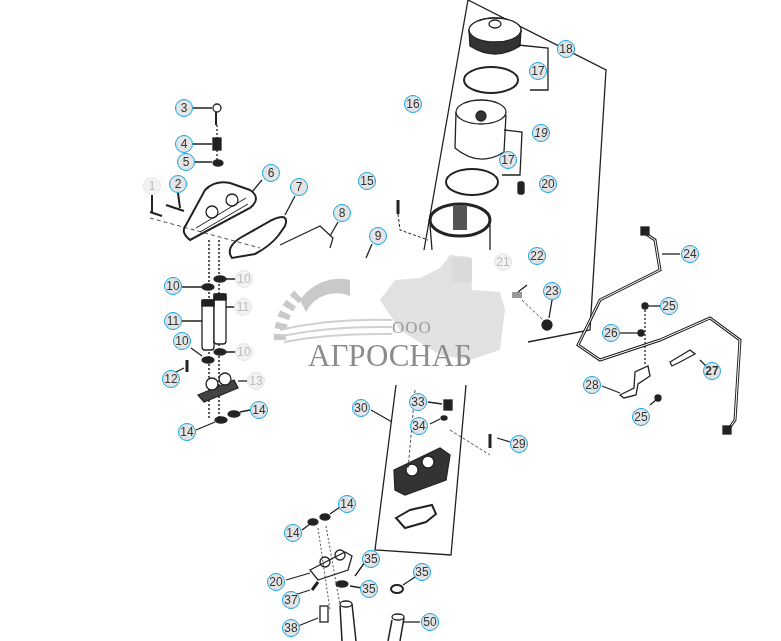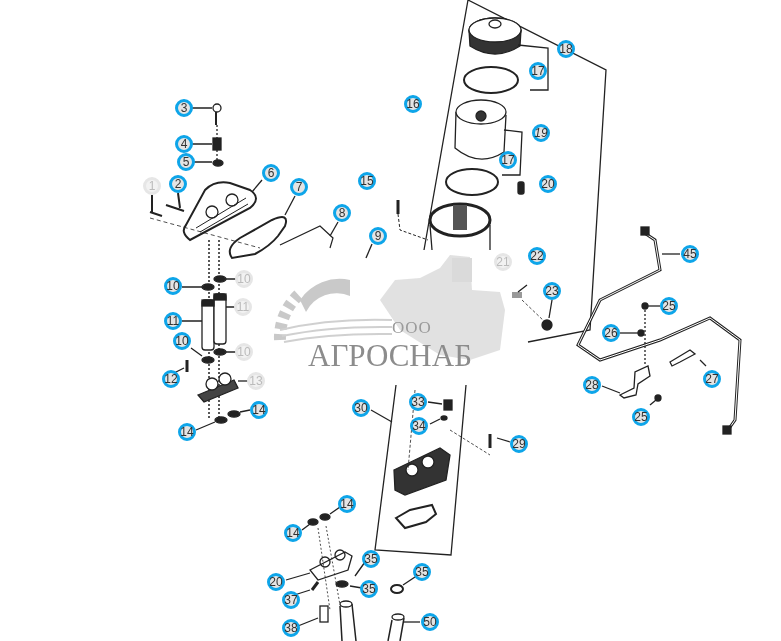--- a/index.html
+++ b/index.html
@@ -1,18 +1,18 @@
 <!DOCTYPE html>
 <html><head>
 <meta charset="utf-8">
 <style>
   html,body{margin:0;padding:0;background:#fff;}
   body{width:781px;height:641px;overflow:hidden;position:relative;font-family:"Liberation Sans",sans-serif;}
   #canvas{position:absolute;left:0;top:0;width:781px;height:641px;}
-  .callout{position:absolute;width:18px;height:18px;border-radius:50%;background:#e4e4e4;border:3px solid #0ea5e9;
+  .callout{position:absolute;width:18px;height:18px;border-radius:50%;background:#e4e4e4;border:1px solid #0ea5e9;
     display:flex;align-items:center;justify-content:center;font-size:12px;color:#333;box-sizing:border-box;cursor:pointer;}
   .callout.faint{color:#bbb;background:#f2f2f2;border-color:#e6e6e6;}
   .wm-ooo{position:absolute;left:392px;top:318px;font-size:17px;color:#9a9a9a;letter-spacing:1px;font-family:"Liberation Serif",serif;}
   .wm-brand{position:absolute;left:308px;top:338px;font-size:31px;color:#8c8c8c;font-family:"Liberation Serif",serif;letter-spacing:0px;}
 </style>
 </head>
 <body>
 
 <svg id="canvas" viewBox="0 0 781 641" xmlns="http://www.w3.org/2000/svg">
   <g fill="none" stroke="#222" stroke-width="1.3">
@@ -212,25 +212,25 @@
     <div class="callout" style="left: 358px; top: 172px;">15</div>
     <div class="callout" style="left: 404px; top: 95px;">16</div>
     <div class="callout" style="left: 529px; top: 62px;">17</div>
     <div class="callout" style="left: 499px; top: 151px;">17</div>
     <div class="callout" style="left: 557px; top: 40px;">18</div>
     <div class="callout" style="left: 532px; top: 124px; font-style: italic;">19</div>
     <div class="callout" style="left: 539px; top: 175px;">20</div>
     <div class="callout faint" style="left: 494px; top: 253px;">21</div>
     <div class="callout" style="left: 528px; top: 247px;">22</div>
     <div class="callout" style="left: 543px; top: 282px;">23</div>
-    <div class="callout" style="left: 681px; top: 245px;">45</div>
+    <div class="callout" style="left: 681px; top: 245px;">24</div>
     <div class="callout" style="left: 660px; top: 297px;">25</div>
     <div class="callout" style="left: 632px; top: 408px;">25</div>
     <div class="callout" style="left: 602px; top: 324px;">26</div>
-    <div class="callout" style="left: 703px; top: 370px;">27</div>
+    <div class="callout" style="left: 703px; top: 362px; font-weight: bold;">27</div>
     <div class="callout" style="left: 583px; top: 376px;">28</div>
     <div class="callout" style="left: 510px; top: 435px;">29</div>
     <div class="callout" style="left: 352px; top: 399px;">30</div>
     <div class="callout" style="left: 409px; top: 393px;">33</div>
     <div class="callout" style="left: 410px; top: 417px;">34</div>
     <div class="callout" style="left: 338px; top: 495px;">14</div>
     <div class="callout" style="left: 284px; top: 524px;">14</div>
     <div class="callout" style="left: 362px; top: 550px;">35</div>
     <div class="callout" style="left: 360px; top: 580px;">35</div>
     <div class="callout" style="left: 413px; top: 563px;">35</div>

